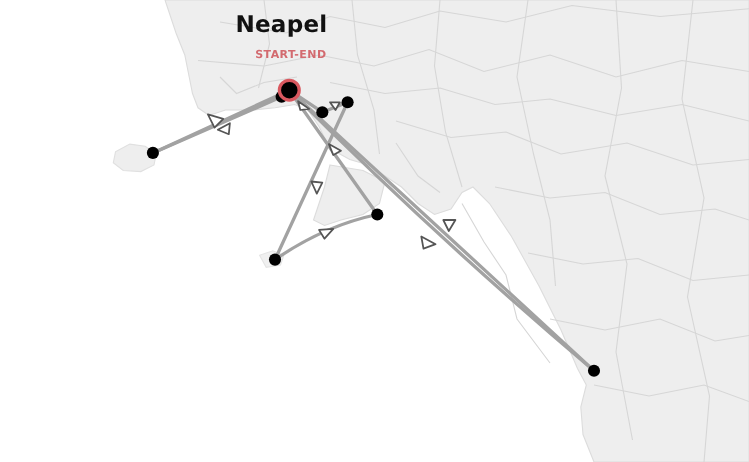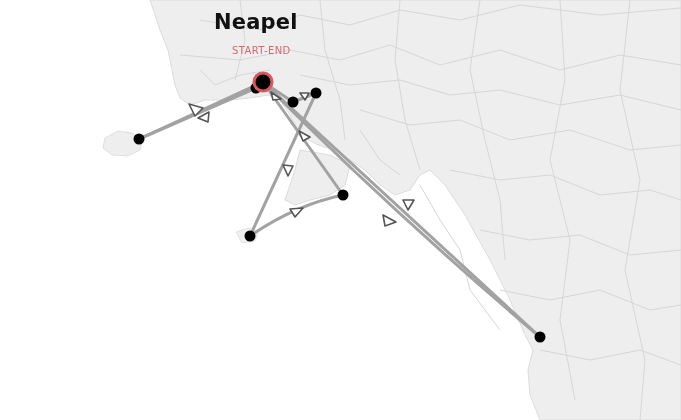--- a/index.html
+++ b/index.html
@@ -1,19 +1,19 @@
 <!DOCTYPE html>
 <html><head>
 <meta charset="utf-8">
 <style>
   html,body{margin:0;padding:0;background:#ffffff;}
   body{width:681px;height:420px;overflow:hidden;position:relative;font-family:"DejaVu Sans","Liberation Sans",sans-serif;}
   #map{position:absolute;left:0;top:0;width:681px;height:420px;}
   .label-title{position:absolute;font-weight:bold;font-size:21px;color:#111;letter-spacing:0.2px;}
-  .label-sub{position:absolute;font-weight:normal;font-size:10px;color:#d36a6f;letter-spacing:0.4px;}
+  .label-sub{position:absolute;font-weight:bold;font-size:10px;color:#d36a6f;letter-spacing:0.4px;}
 </style>
 </head>
 <body>
 
 <svg id="map" viewBox="0 0 681 420" xmlns="http://www.w3.org/2000/svg">
 
   <g>
     <path fill="#eeeeee" stroke="#dcdcdc" stroke-width="1" d="M150,0 L681,0 L681,420 L540,420 L530,395 L528,370 L533,350 L525,335 L510,300 L490,260 L465,215 L445,185 L430,170 L420,175 L410,190 L395,195 L380,185 L365,170 L350,160 L335,150 L318,145 L300,135 L290,115 L280,100 L268,95 L250,98 L230,100 L205,100 L190,105 L180,98 L175,85 L172,70 L168,50 L160,30 Z"></path>
     <path fill="#eeeeee" stroke="#dcdcdc" stroke-width="1" d="M300,150 L330,155 L350,165 L345,185 L330,195 L310,200 L295,205 L285,200 L290,185 L295,170 Z"></path>
     <path fill="#eeeeee" stroke="#e0e0e0" stroke-width="1" d="M105,138 L118,131 L132,133 L142,140 L140,150 L128,156 L112,155 L103,148 Z"></path>

